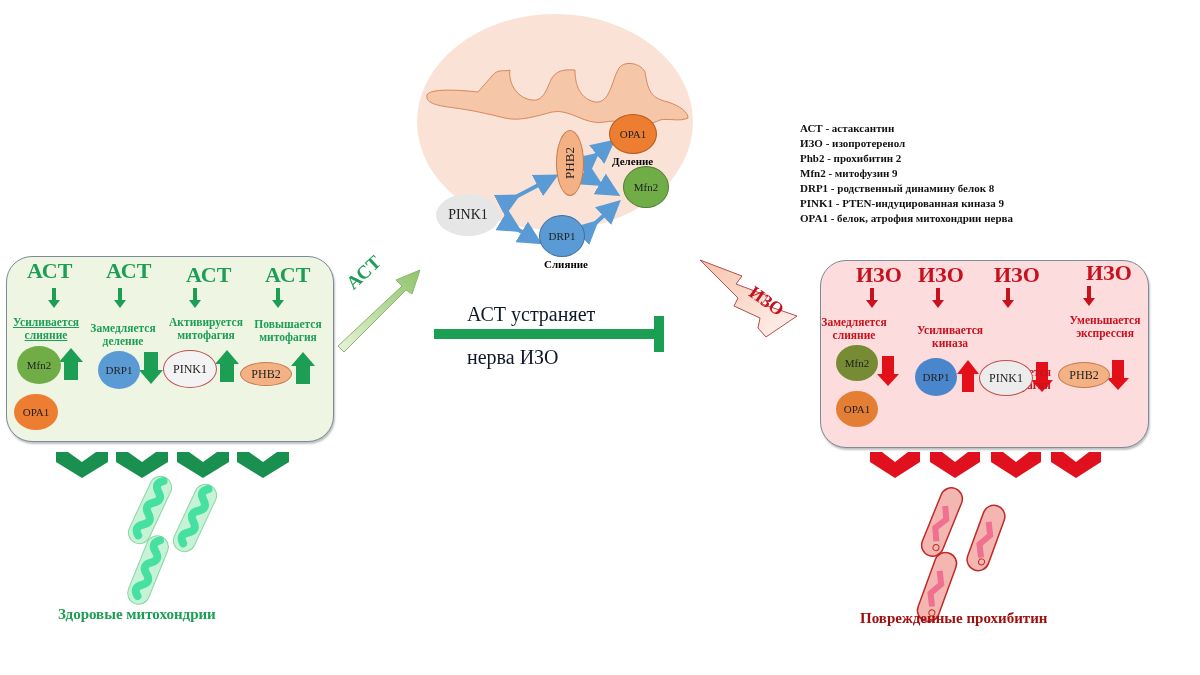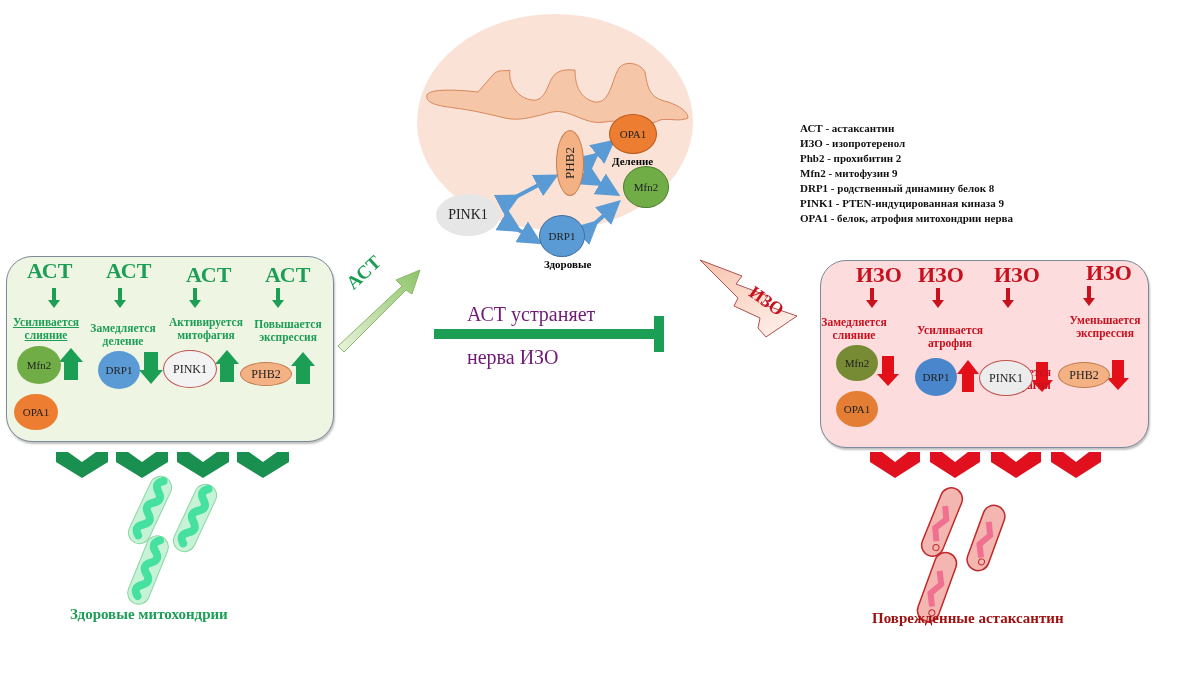--- a/index.html
+++ b/index.html
@@ -9,22 +9,22 @@
     .legend { left: 780px; top: 121px; font-family: "Liberation Serif", serif; font-weight: bold; font-size: 11px; line-height: 15px; color: #111; margin-left: 20px; }
     .legend div { white-space: nowrap; }
     .panel { border-radius: 26px; border: 1.5px solid #7d8a99; box-shadow: 1px 2px 2px rgba(0,0,0,0.25); }
     .panel-green { left: 6px; top: 256px; width: 326px; height: 184px; background: #eef5e3; }
     .panel-red { left: 820px; top: 260px; width: 327px; height: 186px; background: #fcdcdc; }
     .agent { font-weight: bold; font-size: 22px; }
     .green { color: #1d9e55; }
     .red { color: #c8101e; }
     .effect { font-weight: bold; font-size: 11.5px; line-height: 13px; text-align: center; }
     .oval { position: absolute; display: flex; align-items: center; justify-content: center; font-size: 12px; color: #222; border-radius: 50%; }
-    .caption { font-weight: bold; font-size: 15px; margin-left: 12px; }
-    .mid-text { font-size: 20px; color: #701a75; }
+    .caption { font-weight: bold; font-size: 15px; }
+    .mid-text { font-size: 20px; color: #0f172a; }
   </style>
 </head>
 <body>
 
 <div class="abs legend">
   <div>АСТ - астаксантин</div>
   <div>ИЗО - изопротеренол</div>
   <div>Phb2 - прохибитин 2</div>
   <div>Mfn2 - митофузин 9</div>
   <div>DRP1 - родственный динамину белок 8</div>
@@ -117,21 +117,21 @@
 </svg>
 
 <div class="oval" style="left:609px;top:114px;width:46px;height:38px;background:#ed7d31;border:1px solid #b85a1c;font-size:11px;">OPA1</div>
 <div class="oval" style="left:556px;top:130px;width:26px;height:64px;background:#f4b183;border:1px solid #c57b4d;">
   <span style="transform:rotate(-90deg);display:block;font-size:13px;">PHB2</span>
 </div>
 <div class="oval" style="left:623px;top:166px;width:44px;height:40px;background:#70ad47;border:1px solid #4e7f2f;font-size:11px;">Mfn2</div>
 <div class="oval" style="left:436px;top:194px;width:64px;height:42px;background:#e7e6e6;font-size:14px;">PINK1</div>
 <div class="oval" style="left:539px;top:215px;width:44px;height:40px;background:#5b9bd5;border:1px solid #3f6fa0;font-size:11px;">DRP1</div>
 <div class="abs" style="left:612px;top:155px;font-weight:bold;font-size:11px;">Деление</div>
-<div class="abs" style="left:544px;top:258px;font-weight:bold;font-size:11px;">Здоровые</div>
+<div class="abs" style="left:544px;top:258px;font-weight:bold;font-size:11px;">Слияние</div>
 
 <div class="abs agent green" style="left:342px;top:278px;font-size:19px;transform:rotate(-43deg);transform-origin:left top;">АСТ</div>
 <div class="abs mid-text" style="left:467px;top:303px;">АСТ устраняет</div>
 <div class="abs mid-text" style="left:467px;top:346px;">нерва ИЗО</div>
 <div class="abs agent red" style="left:757px;top:282px;font-size:18px;transform:rotate(35deg);transform-origin:left top;">ИЗО</div>
 
 <div class="abs panel panel-green"></div>
 <div class="abs agent green" style="left:27px;top:258px;">АСТ</div>
 <div class="abs agent green" style="left:106px;top:258px;">АСТ</div>
 <div class="abs agent green" style="left:186px;top:262px;">АСТ</div>
@@ -146,21 +146,21 @@
     <path d="M64,380 v-18 h-5 l12,-14 l12,14 h-5 v18 z"></path>
     <path d="M144,352 v18 h-5 l12,14 l12,-14 h-5 v-18 z"></path>
     <path d="M220,382 v-18 h-5 l12,-14 l12,14 h-5 v18 z"></path>
     <path d="M296,384 v-18 h-5 l12,-14 l12,14 h-5 v18 z"></path>
   </g>
 </svg>
 
 <div class="abs effect green" style="left:8px;top:316px;width:76px;text-decoration:underline;">Усиливается слияние</div>
 <div class="abs effect green" style="left:83px;top:322px;width:80px;">Замедляется деление</div>
 <div class="abs effect green" style="left:166px;top:316px;width:80px;">Активируется митофагия</div>
-<div class="abs effect green" style="left:250px;top:318px;width:76px;">Повышается экспрессия</div>
+<div class="abs effect green" style="left:250px;top:318px;width:76px;">Повышается митофагия</div>
 
 <div class="oval" style="left:17px;top:346px;width:44px;height:38px;background:#70ad47;font-size:11px;">Mfn2</div>
 <div class="oval" style="left:14px;top:394px;width:44px;height:36px;background:#ed7d31;font-size:11px;">OPA1</div>
 <div class="oval" style="left:98px;top:351px;width:42px;height:38px;background:#5b9bd5;font-size:11px;">DRP1</div>
 <div class="oval" style="left:163px;top:350px;width:52px;height:36px;background:#f3f3f3;border:1px solid #c0504d;font-size:12px;">PINK1</div>
 <div class="oval" style="left:240px;top:362px;width:50px;height:22px;background:#f4b183;border:1px solid #c57b4d;font-size:12px;">PHB2</div>
 
 <div class="abs caption green" style="left:58px;top:606px;">Здоровые митохондрии</div>
 
 <div class="abs panel panel-red"></div>
@@ -178,23 +178,23 @@
   </g>
   <g fill="#e3101a">
     <path d="M882,356 v18 h-5 l11,12 l11,-12 h-5 v-18 z"></path>
     <path d="M962,392 v-18 h-5 l11,-14 l11,14 h-5 v18 z"></path>
     <path d="M1036,362 v18 h-5 l11,12 l11,-12 h-5 v-18 z"></path>
     <path d="M1112,360 v18 h-5 l11,12 l11,-12 h-5 v-18 z"></path>
   </g>
 </svg>
 
 <div class="abs effect red" style="left:814px;top:316px;width:80px;">Замедляется слияние</div>
-<div class="abs effect red" style="left:910px;top:324px;width:80px;">Усиливается атрофия</div>
+<div class="abs effect red" style="left:910px;top:324px;width:80px;">Усиливается киназа</div>
 <div class="abs effect red" style="left:986px;top:318px;width:72px;margin-top:48px;">Снижается митофагия</div>
 <div class="abs effect red" style="left:1060px;top:314px;width:90px;">Уменьшается экспрессия</div>
 
 <div class="oval" style="left:836px;top:345px;width:42px;height:36px;background:#768b34;font-size:11px;">Mfn2</div>
 <div class="oval" style="left:836px;top:391px;width:42px;height:36px;background:#e47e35;font-size:11px;">OPA1</div>
 <div class="oval" style="left:915px;top:358px;width:42px;height:38px;background:#4a86cc;font-size:11px;">DRP1</div>
 <div class="oval" style="left:979px;top:360px;width:52px;height:34px;background:#ececec;border:1px solid #c0504d;font-size:12px;">PINK1</div>
 <div class="oval" style="left:1058px;top:362px;width:50px;height:24px;background:#f4b183;border:1px solid #c57b4d;font-size:12px;">PHB2</div>
 
-<div class="abs caption" style="left:860px;top:610px;color:#a01010;">Поврежденные астаксантин</div>
+<div class="abs caption" style="left:860px;top:610px;color:#a01010;">Поврежденные прохибитин</div>
 
 </body></html>

